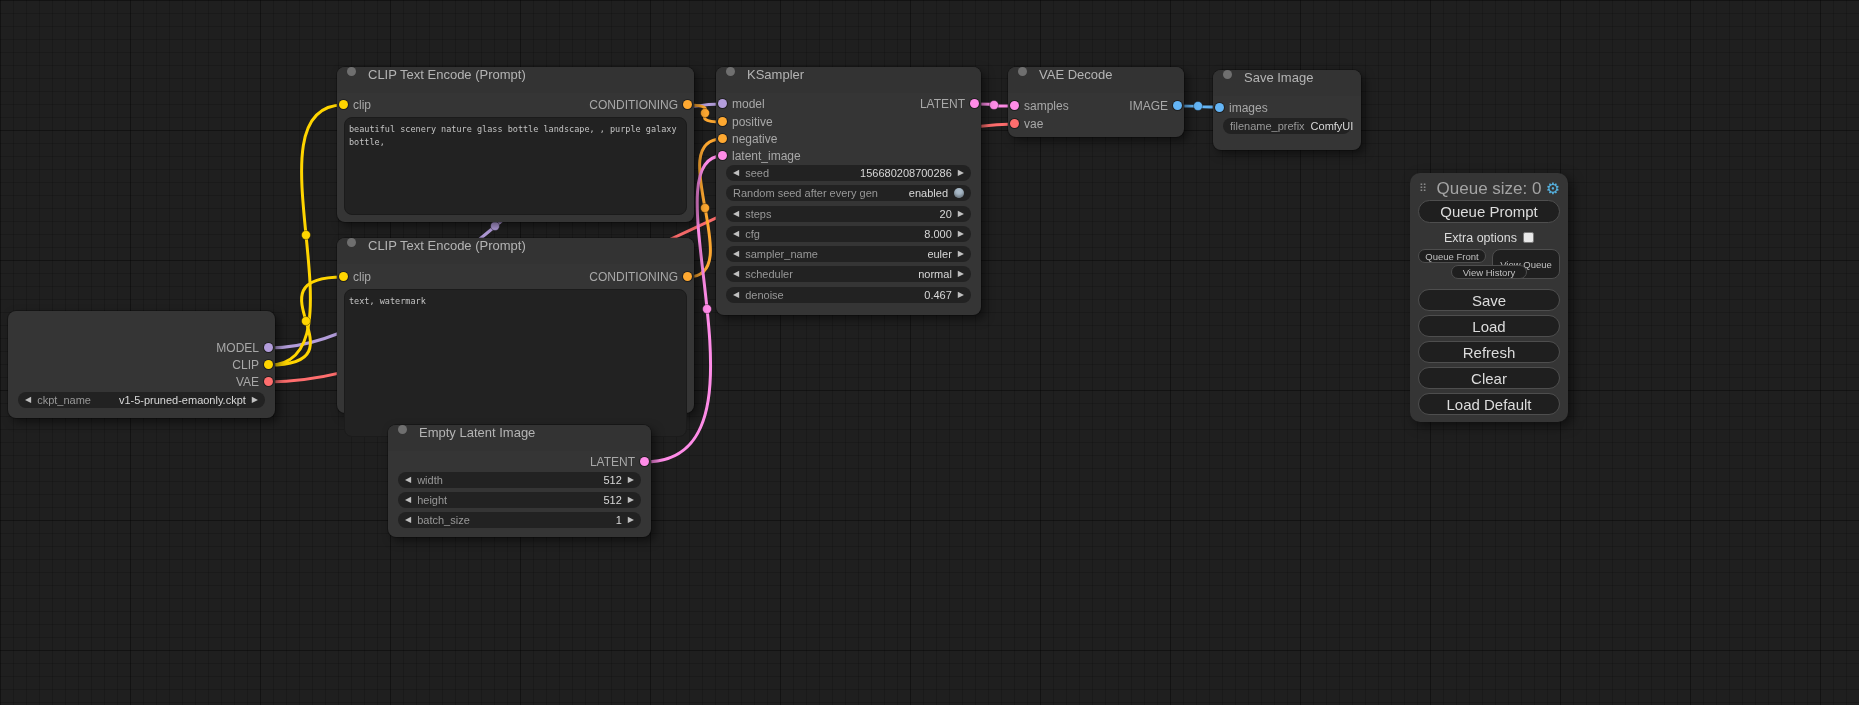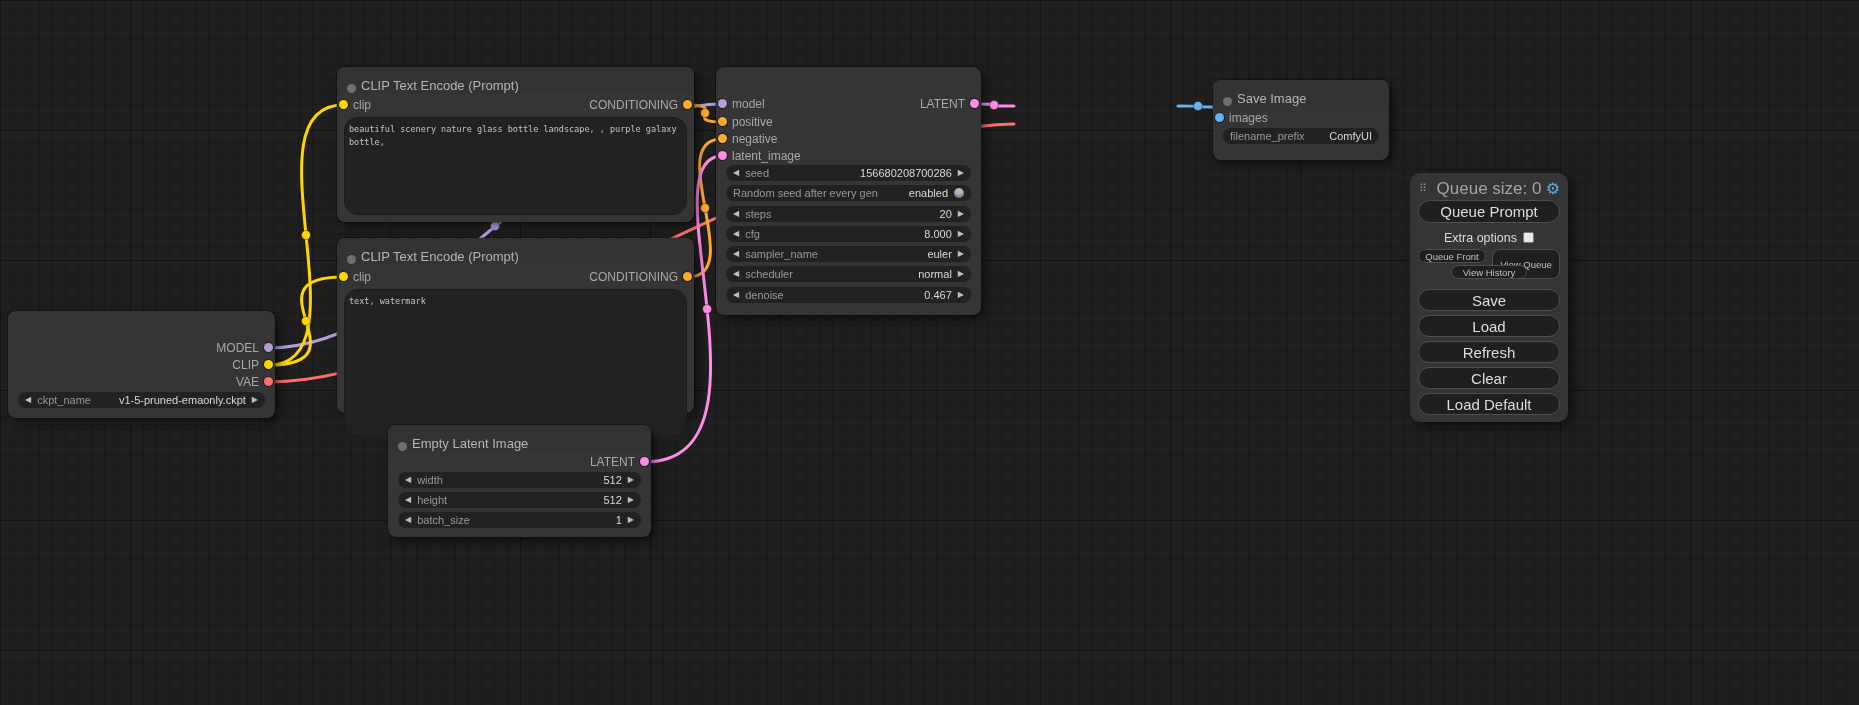--- a/index.html
+++ b/index.html
@@ -11,40 +11,40 @@
       linear-gradient(90deg, rgba(0,0,0,.16) 1px, transparent 1px),
       linear-gradient(rgba(0,0,0,.25) 1px, transparent 1px),
       linear-gradient(90deg, rgba(0,0,0,.25) 1px, transparent 1px);
     background-size:13px 13px,13px 13px,130px 130px,130px 130px;}
   #wires{position:absolute;left:0;top:0;z-index:1}
   #wires path{fill:none;stroke-width:3;stroke-linecap:round}
   #wires circle{stroke:rgba(0,0,0,.35);stroke-width:1}
   .node{position:absolute;z-index:2;background:#353535;border-radius:8px;
     box-shadow:4px 4px 10px rgba(0,0,0,.5), 0 0 0 1px rgba(0,0,0,.25)}
   .node-title{height:26px;background:#333;border-radius:8px 8px 0 0;display:flex;
-    align-items:flex-end;padding:0 10px;gap:5px}
+    align-items:flex-start;padding:0 10px;gap:12px}
   .title-dot{width:9px;height:9px;border-radius:50%;background:#6f6f6f;flex:0 0 auto}
   .title-text{color:#b4b4b4;font-size:13px;white-space:nowrap}
   .row{position:absolute;left:0;right:0;height:16px}
   .dot{position:absolute;top:3px;width:9px;height:9px;border-radius:50%;
     box-shadow:0 0 0 1px rgba(0,0,0,.4)}
   .dot.in{left:2px}
   .dot.out{right:2px}
   .lbl{position:absolute;top:1px;font-size:12px;color:#a8a8a8;white-space:nowrap}
   .lbl.in{left:16px}
   .lbl.out{right:16px}
   .widget{position:absolute;left:10px;right:10px;height:16px;background:#222;
     border-radius:8px;display:flex;align-items:center;padding:0 7px;gap:6px;
     font-size:11px;color:#ccc}
   .warrow{font-size:8px;color:#c0c0c0;line-height:1;flex:0 0 auto}
   .wname{color:#989898;white-space:nowrap}
   .wval{margin-left:auto;color:#d8d8d8;white-space:nowrap}
   .knob{width:10px;height:10px;border-radius:50%;background:#a9bac8;flex:0 0 auto;
     box-shadow:inset 0 -2px 3px rgba(0,0,0,.35)}
-  .prompt-text{position:absolute;left:7px;right:7px;background:#222;border-radius:14px;
+  .prompt-text{position:absolute;left:7px;right:7px;background:#222;border-radius:8px;
     border:1px solid #1b1b1b;color:#c4c4c4;padding:5px 4px;
     font:8.5px/1.55 "DejaVu Sans Mono",monospace;white-space:pre-wrap;overflow:hidden}
   
   #queue-panel{position:absolute;z-index:3;background:#353535;border-radius:10px;
     box-shadow:4px 4px 12px rgba(0,0,0,.55)}
   .qp-header{position:absolute;top:8px;left:0;right:0;height:16px;display:flex;
     align-items:center;justify-content:center}
   .qp-size{font-size:17px;color:#a3a3a3}
   .qp-drag{position:absolute;left:9px;top:1px;color:#8a8a8a;font-size:11px;cursor:grab}
   .qp-gear{position:absolute;right:8px;top:-2px;color:#55b2e0;font-size:16px;cursor:pointer}
@@ -155,20 +155,24 @@
     </div>
     <div class="widget" style="top:87px">
       <span class="warrow">◀</span>
       <span class="wname">batch_size</span>
       <span class="wval">1</span>
       <span class="warrow">▶</span>
     </div>
   </div>
 
   <div class="node" style="left:716px;top:67px;width:265px;height:248px">
+    <div class="node-title">
+      <span class="title-dot"></span>
+      <span class="title-text">KSampler</span>
+    </div>
     <div class="row" style="top:29px">
       <span class="dot in" style="background-color: rgb(179, 157, 219);"></span>
       <span class="lbl in">model</span>
       <span class="lbl out">LATENT</span>
       <span class="dot out" style="background-color: rgb(255, 140, 232);"></span>
     </div>
     <div class="row" style="top:47px">
       <span class="dot in" style="background-color: rgb(255, 169, 49);"></span>
       <span class="lbl in">positive</span>
     </div>
@@ -216,22 +220,38 @@
       <span class="warrow">▶</span>
     </div>
     <div class="widget" style="top:220px">
       <span class="warrow">◀</span>
       <span class="wname">denoise</span>
       <span class="wval">0.467</span>
       <span class="warrow">▶</span>
     </div>
   </div>
 
-
-  <div class="node" style="left:1213px;top:80px;width:176px;height:80px">
+  <div class="node" style="left:1008px;top:67px;width:176px;height:70px">
+    <div class="node-title">
+      <span class="title-dot"></span>
+      <span class="title-text">VAE Decode</span>
+    </div>
+    <div class="row" style="top:31px">
+      <span class="dot in" style="background-color: rgb(255, 140, 232);"></span>
+      <span class="lbl in">samples</span>
+      <span class="lbl out">IMAGE</span>
+      <span class="dot out" style="background-color: rgb(100, 181, 246);"></span>
+    </div>
+    <div class="row" style="top:49px">
+      <span class="dot in" style="background-color: rgb(255, 110, 110);"></span>
+      <span class="lbl in">vae</span>
+    </div>
+  </div>
+
+  <div class="node" style="left:1213px;top:70px;width:148px;height:80px">
     <div class="node-title">
       <span class="title-dot"></span>
       <span class="title-text">Save Image</span>
     </div>
     <div class="row" style="top:30px">
       <span class="dot in" style="background-color: rgb(100, 181, 246);"></span>
       <span class="lbl in">images</span>
     </div>
     <div class="widget" style="top:48px">
       <span class="wname">filename_prefix</span>

